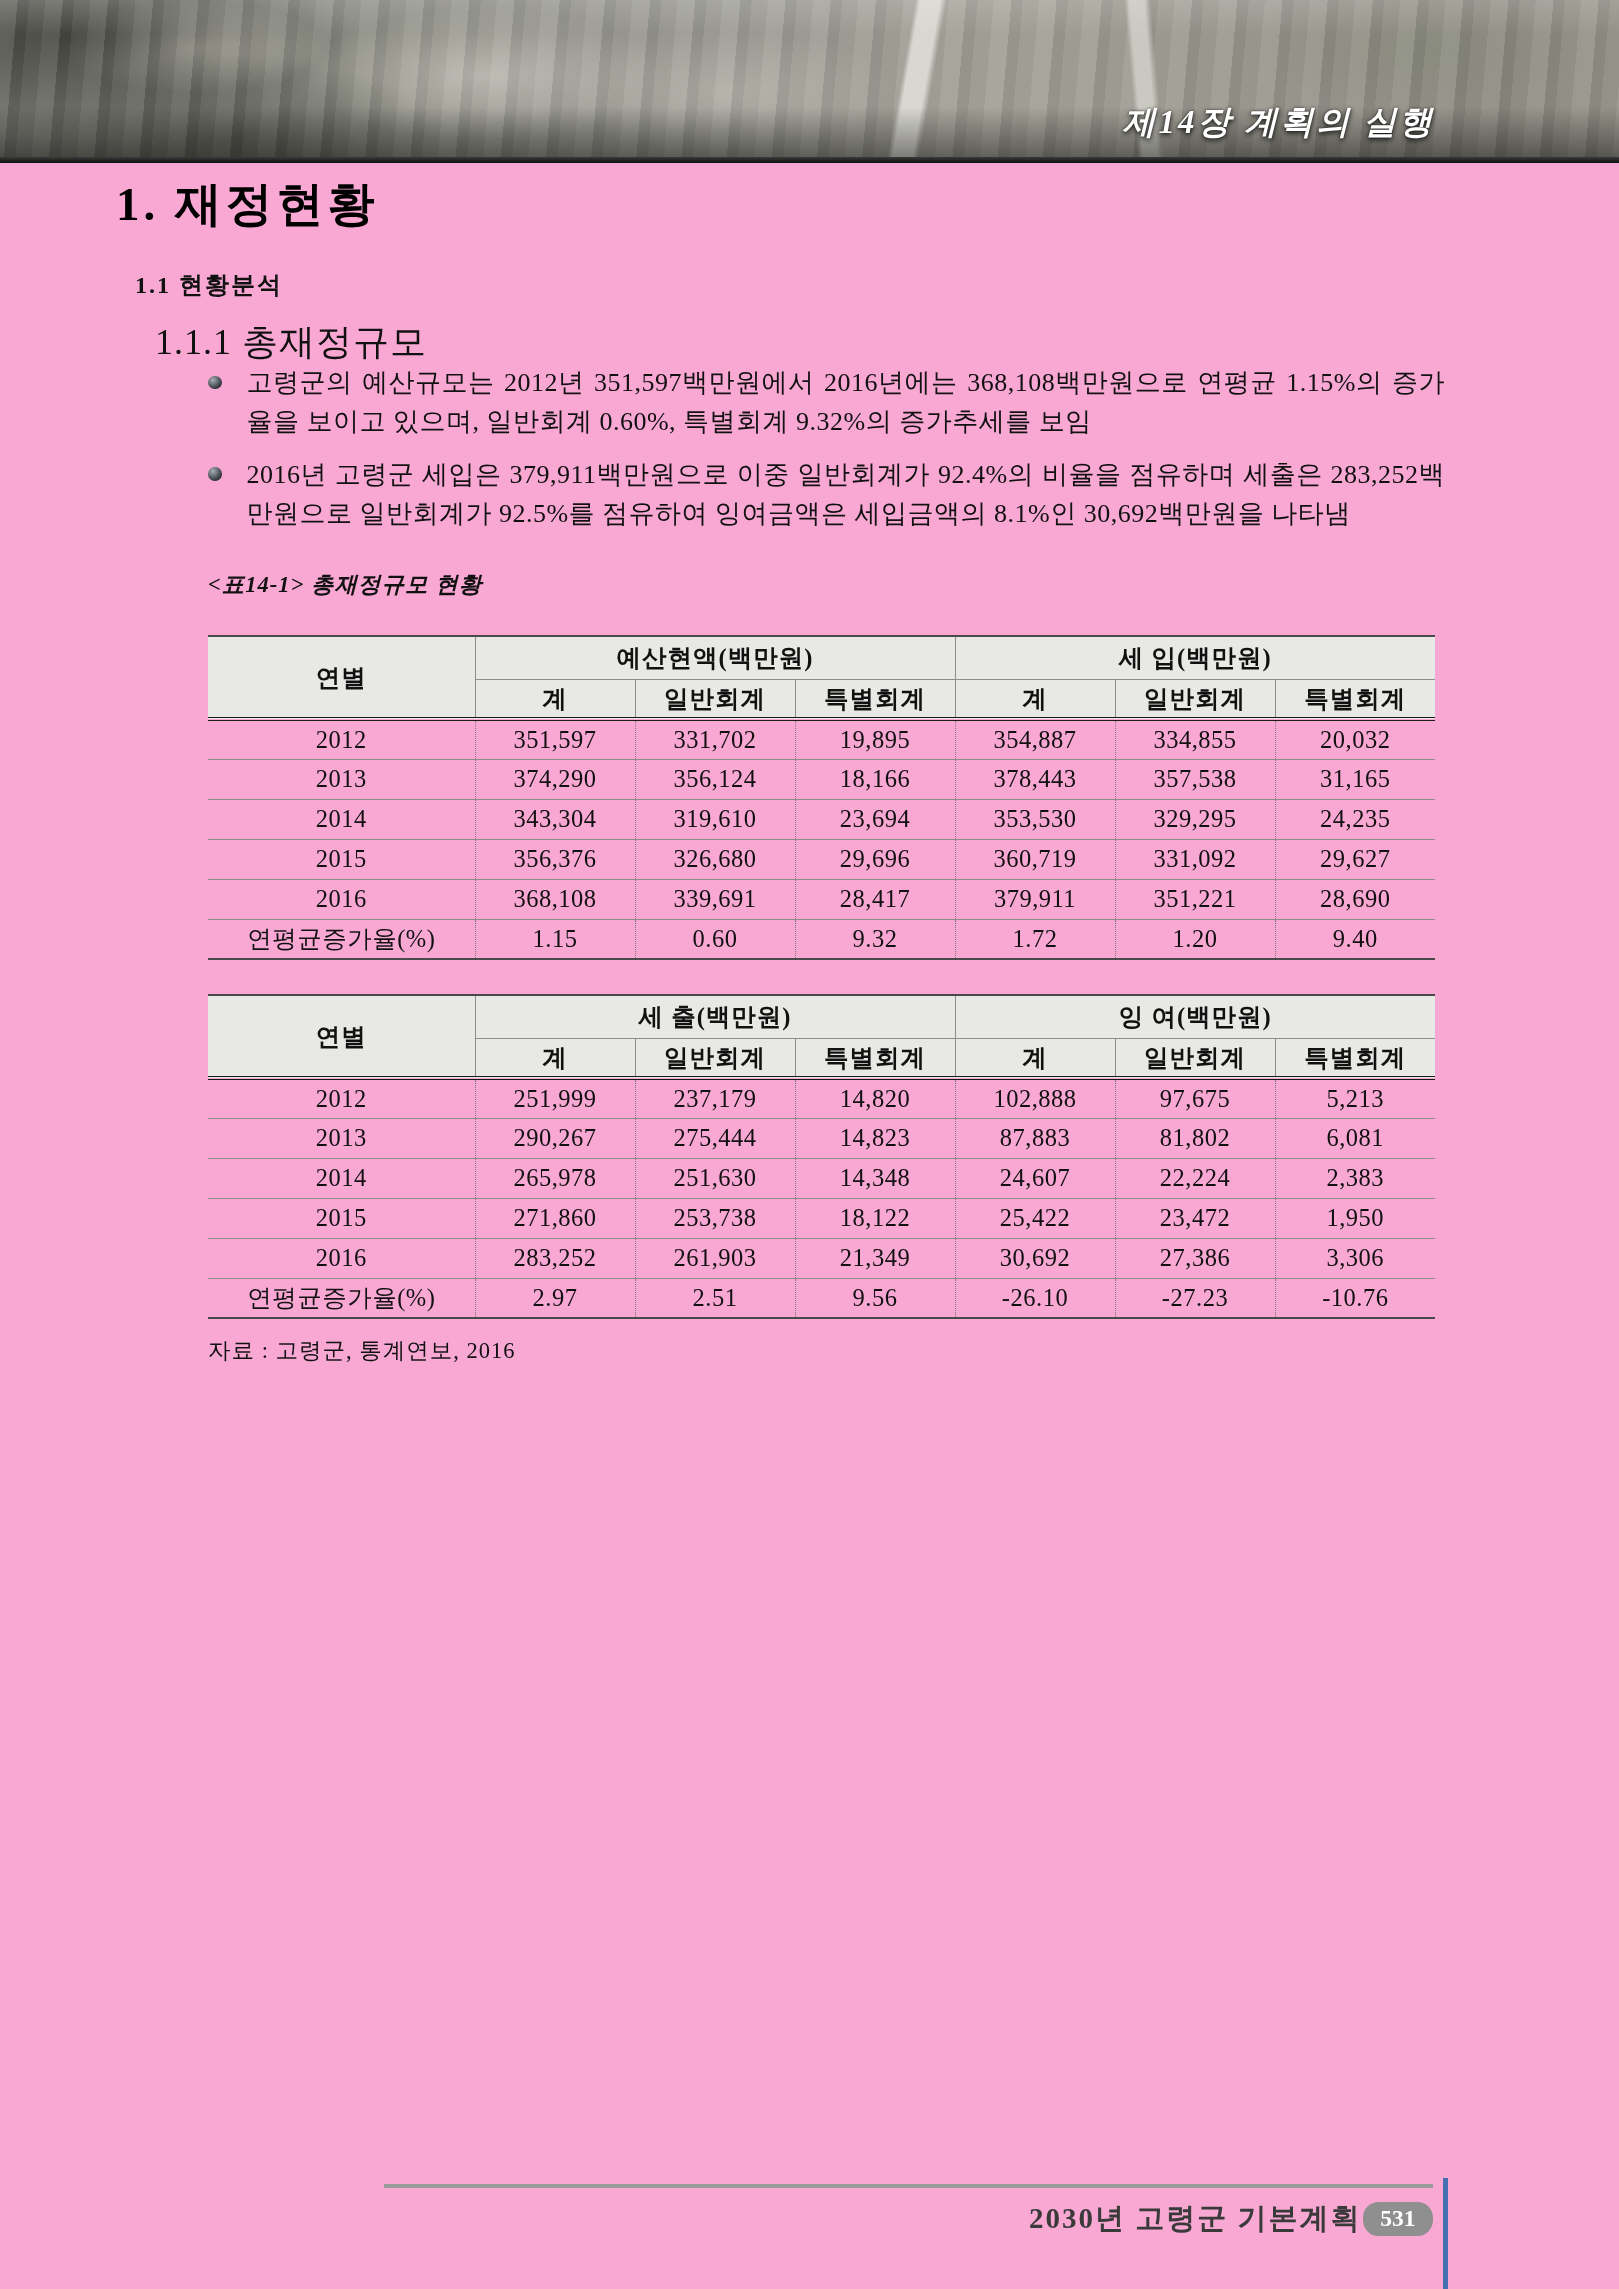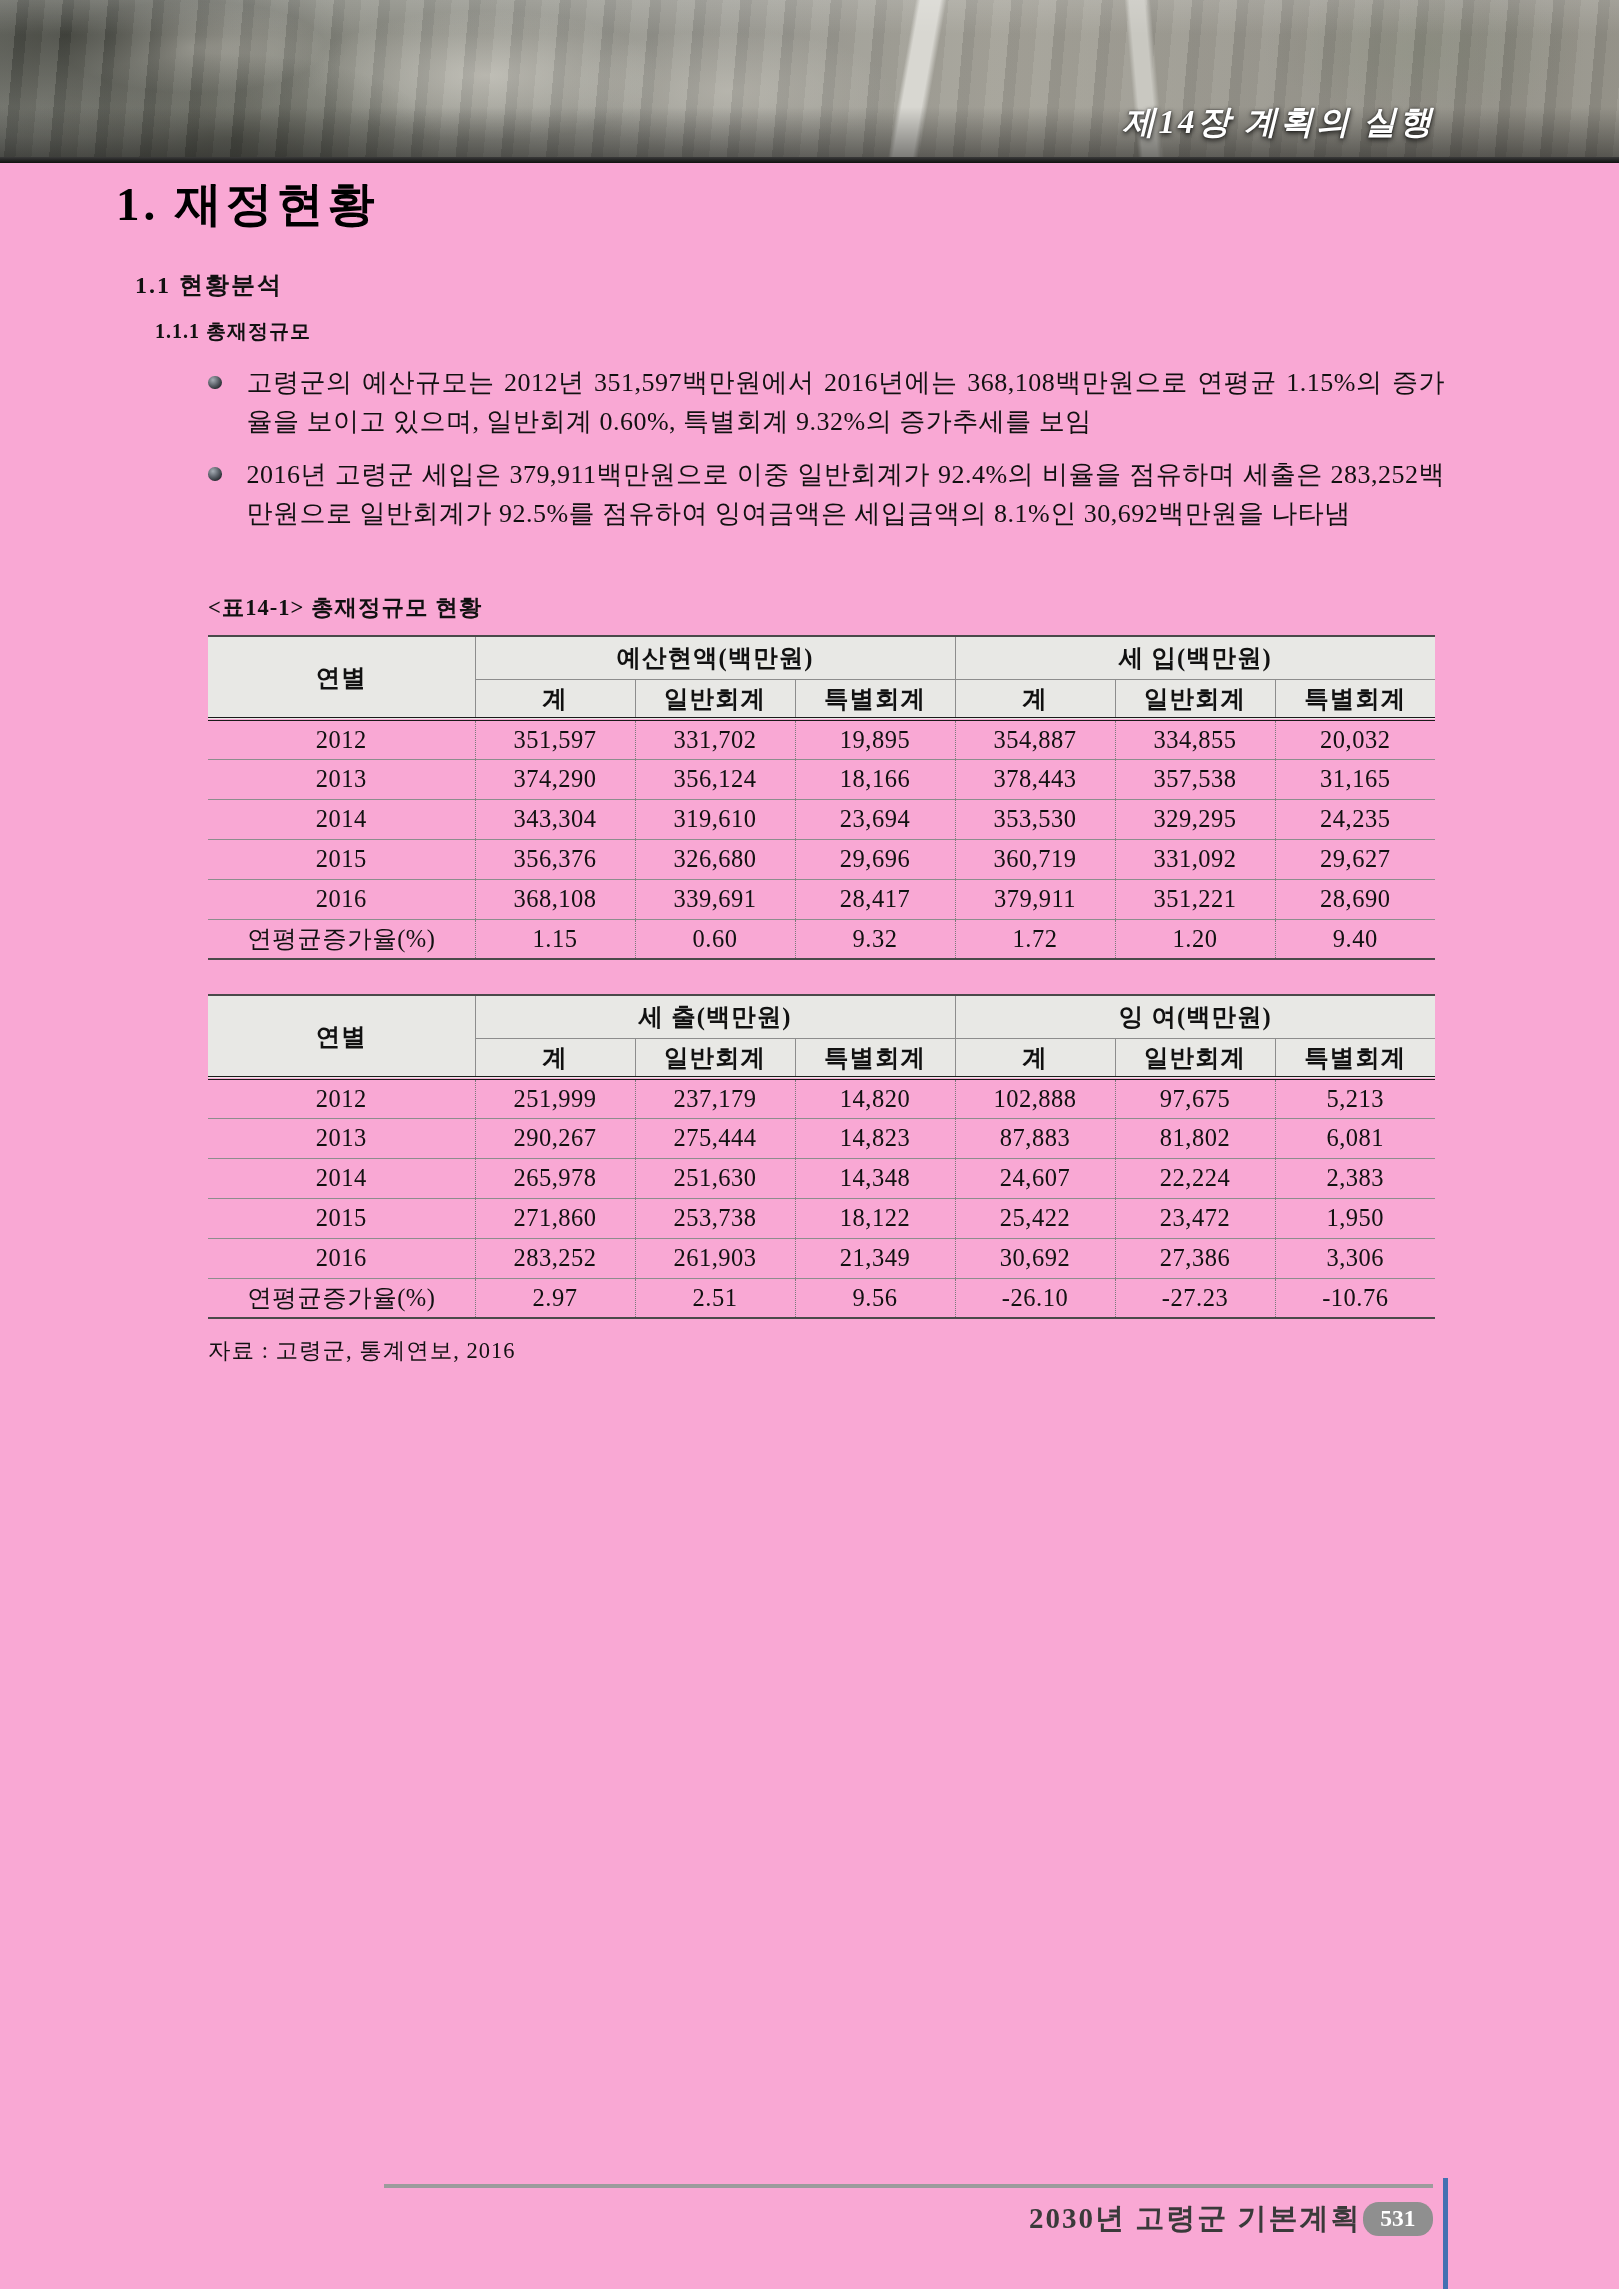--- a/index.html
+++ b/index.html
@@ -27,34 +27,34 @@
     background:linear-gradient(180deg,#3a3a3a,#101010); }
   .chapter {
     position:absolute; right:184px; bottom:11.8px;
     font-size:33px; font-weight:bold; font-style:italic; letter-spacing:2.9px;
     color:#ffffff; text-shadow:0 2px 4.9px rgba(0,0,0,0.85), 0 0 2px rgba(0,0,0,0.6);
   }
 
   
   .title  { position:absolute; left:116px; top:173px; font-size:47px; font-weight:bold; letter-spacing:3.9px; color:#000; }
   .sec    { position:absolute; left:135px; top:269px; font-size:24px; font-weight:bold; letter-spacing:2px; }
-  .subsec { position:absolute; left:155px; top:318px; font-size:20px; font-weight:bold; letter-spacing:1px; }
+  .subsec { position:absolute; left:155px; top:318px; font-size:36px; font-weight:normal; letter-spacing:1px; }
 
   
   .bullets { position:absolute; left:208px; top:363px; width:1237px; }
   .bullet-item { display:flex; margin-bottom:13.7px;gap:12px; }
   .bullet-dot {
     flex:0 0 13.7px; width:13.7px; height:13.7px; border-radius:50%;
     background:radial-gradient(circle at 35% 30%, #a6adb5 0%, #5a6068 45%, #23272c 80%);
     margin:12.7px 12.7px 0 0;
   }
   .bullet-text { display:block; font-size:26px; line-height:39px; text-align:justify; letter-spacing:0.5px; }
 
   
-  .caption { position:absolute; left:208px; top:592px; font-size:22.5px; font-weight:bold; letter-spacing:1px; }
+  .caption { position:absolute; left:208px; top:569px; font-size:22.5px; font-weight:bold; letter-spacing:1px;font-style:italic; }
   .source  { position:absolute; left:208px; top:1335px; font-size:22.5px; letter-spacing:1px; }
 
   
   table.fin-table {
     position:absolute; left:208px; width:1225px;
     border-collapse:collapse; table-layout:fixed; font-size:24.5px;
   }
   .t1 { top:635px; }
   .t2 { top:994px; }
   .fin-table col.cy { width:267px; }

